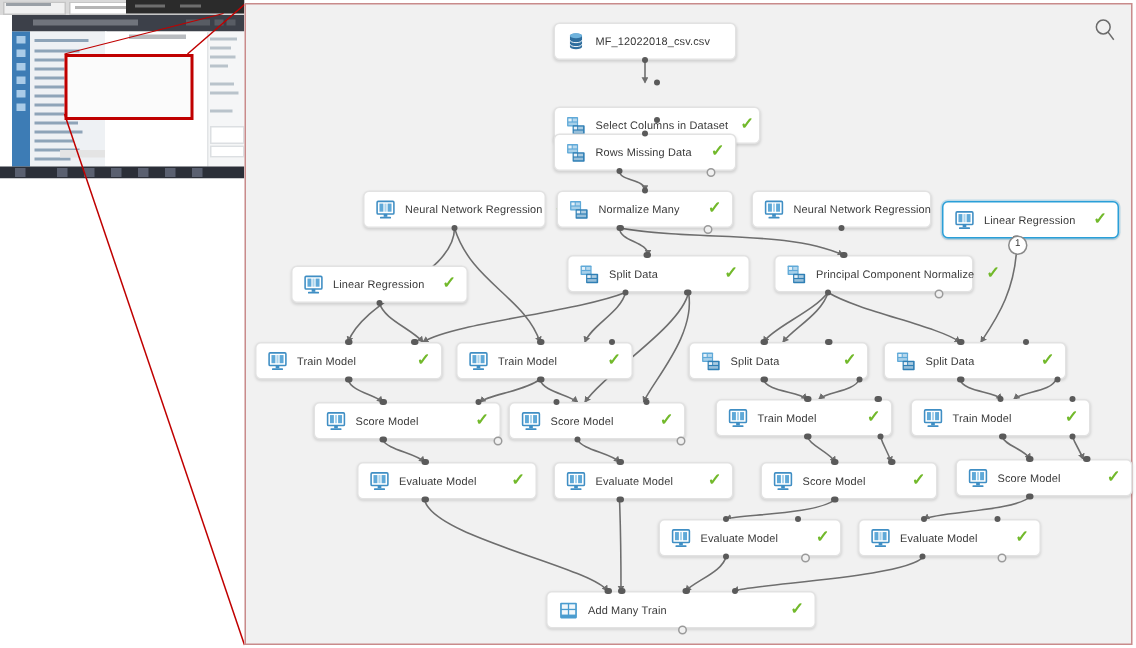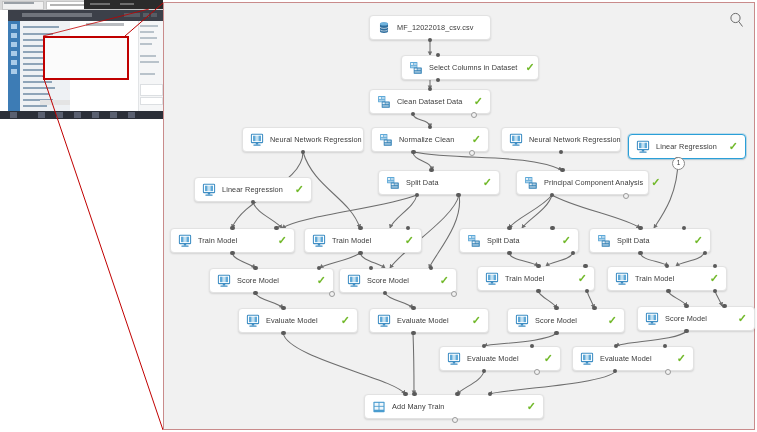--- a/index.html
+++ b/index.html
@@ -251,21 +251,21 @@
           <span class="nico"><svg viewBox="0 0 16 16" width="14" height="14">
               <ellipse cx="8" cy="3.3" rx="4.6" ry="1.9" fill="#4a90c4"></ellipse>
               <path d="M3.4 3.3 v8.4 a4.6 1.9 0 0 0 9.2 0 v-8.4" fill="#2f6e9e"></path>
               <ellipse cx="8" cy="3.3" rx="4.6" ry="1.9" fill="#6fb3dd"></ellipse>
               <path d="M3.4 6.6 a4.6 1.9 0 0 0 9.2 0" fill="none" stroke="#ffffff" stroke-width="0.7"></path>
               <path d="M3.4 9.6 a4.6 1.9 0 0 0 9.2 0" fill="none" stroke="#ffffff" stroke-width="0.7"></path>
             </svg></span>
           <span class="nlabel">MF_12022018_csv.csv</span>
         </div>
         <div class="port" style="left: 263.8px; top: 34.8px;"></div>
-        <div class="node" style="left: 205px; top: 52px; width: 138px; margin-left: 32px;">
+        <div class="node" style="left: 205px; top: 68px; width: 138px;">
           <span class="nico"><svg viewBox="0 0 16 16" width="14" height="14">
               <rect x="1.2" y="1.2" width="8.4" height="7.2" rx="0.6" fill="#5fa9d8"></rect>
               <rect x="2.2" y="2.3" width="2.5" height="2.2" fill="#ffffff" opacity="0.85"></rect>
               <rect x="5.5" y="2.3" width="3.2" height="2.2" fill="#ffffff" opacity="0.55"></rect>
               <rect x="2.2" y="5.4" width="6.5" height="2.0" fill="#ffffff" opacity="0.45"></rect>
               <rect x="5.4" y="7.4" width="9.2" height="7.2" rx="0.6" fill="#2f7fb5"></rect>
               <rect x="6.3" y="8.5" width="2.6" height="2.1" fill="#ffffff" opacity="0.9"></rect>
               <rect x="9.6" y="8.5" width="3.8" height="2.1" fill="#ffffff" opacity="0.6"></rect>
               <rect x="6.3" y="11.5" width="7.1" height="2.0" fill="#ffffff" opacity="0.5"></rect>
             </svg></span>
@@ -278,21 +278,21 @@
           <span class="nico"><svg viewBox="0 0 16 16" width="14" height="14">
               <rect x="1.2" y="1.2" width="8.4" height="7.2" rx="0.6" fill="#5fa9d8"></rect>
               <rect x="2.2" y="2.3" width="2.5" height="2.2" fill="#ffffff" opacity="0.85"></rect>
               <rect x="5.5" y="2.3" width="3.2" height="2.2" fill="#ffffff" opacity="0.55"></rect>
               <rect x="2.2" y="5.4" width="6.5" height="2.0" fill="#ffffff" opacity="0.45"></rect>
               <rect x="5.4" y="7.4" width="9.2" height="7.2" rx="0.6" fill="#2f7fb5"></rect>
               <rect x="6.3" y="8.5" width="2.6" height="2.1" fill="#ffffff" opacity="0.9"></rect>
               <rect x="9.6" y="8.5" width="3.8" height="2.1" fill="#ffffff" opacity="0.6"></rect>
               <rect x="6.3" y="11.5" width="7.1" height="2.0" fill="#ffffff" opacity="0.5"></rect>
             </svg></span>
-          <span class="nlabel">Clean Dataset Data</span>
+          <span class="nlabel">Rows Missing Data</span>
           <span class="ncheck">✓</span>
         </div>
         <div class="port" style="left: 263.8px; top: 83.8px;"></div>
         <div class="port" style="left: 246.72px; top: 108.8px;"></div>
         <div class="port open" style="left: 306.5px; top: 108.8px;"></div>
         <div class="node" style="left: 78px; top: 124px; width: 122px;">
           <span class="nico"><svg viewBox="0 0 16 16" width="14" height="14">
               <rect x="1.6" y="1.4" width="12.8" height="9.6" rx="0.8" fill="#ffffff" stroke="#3f8ec4" stroke-width="1.2"></rect>
               <rect x="3.4" y="3.1" width="3.0" height="6.2" fill="#5fa9d8"></rect>
               <rect x="7.2" y="3.1" width="1.6" height="6.2" fill="#a9d3ec"></rect>
@@ -308,21 +308,21 @@
           <span class="nico"><svg viewBox="0 0 16 16" width="14" height="14">
               <rect x="1.2" y="1.2" width="8.4" height="7.2" rx="0.6" fill="#5fa9d8"></rect>
               <rect x="2.2" y="2.3" width="2.5" height="2.2" fill="#ffffff" opacity="0.85"></rect>
               <rect x="5.5" y="2.3" width="3.2" height="2.2" fill="#ffffff" opacity="0.55"></rect>
               <rect x="2.2" y="5.4" width="6.5" height="2.0" fill="#ffffff" opacity="0.45"></rect>
               <rect x="5.4" y="7.4" width="9.2" height="7.2" rx="0.6" fill="#2f7fb5"></rect>
               <rect x="6.3" y="8.5" width="2.6" height="2.1" fill="#ffffff" opacity="0.9"></rect>
               <rect x="9.6" y="8.5" width="3.8" height="2.1" fill="#ffffff" opacity="0.6"></rect>
               <rect x="6.3" y="11.5" width="7.1" height="2.0" fill="#ffffff" opacity="0.5"></rect>
             </svg></span>
-          <span class="nlabel">Normalize Clean</span>
+          <span class="nlabel">Normalize Many</span>
           <span class="ncheck">✓</span>
         </div>
         <div class="port" style="left: 263.8px; top: 121.8px;"></div>
         <div class="port" style="left: 247.28px; top: 146.8px;"></div>
         <div class="port open" style="left: 305.1px; top: 146.8px;"></div>
         <div class="node" style="left: 337px; top: 124px; width: 120px;">
           <span class="nico"><svg viewBox="0 0 16 16" width="14" height="14">
               <rect x="1.6" y="1.4" width="12.8" height="9.6" rx="0.8" fill="#ffffff" stroke="#3f8ec4" stroke-width="1.2"></rect>
               <rect x="3.4" y="3.1" width="3.0" height="6.2" fill="#5fa9d8"></rect>
               <rect x="7.2" y="3.1" width="1.6" height="6.2" fill="#a9d3ec"></rect>
@@ -382,21 +382,21 @@
           <span class="nico"><svg viewBox="0 0 16 16" width="14" height="14">
               <rect x="1.2" y="1.2" width="8.4" height="7.2" rx="0.6" fill="#5fa9d8"></rect>
               <rect x="2.2" y="2.3" width="2.5" height="2.2" fill="#ffffff" opacity="0.85"></rect>
               <rect x="5.5" y="2.3" width="3.2" height="2.2" fill="#ffffff" opacity="0.55"></rect>
               <rect x="2.2" y="5.4" width="6.5" height="2.0" fill="#ffffff" opacity="0.45"></rect>
               <rect x="5.4" y="7.4" width="9.2" height="7.2" rx="0.6" fill="#2f7fb5"></rect>
               <rect x="6.3" y="8.5" width="2.6" height="2.1" fill="#ffffff" opacity="0.9"></rect>
               <rect x="9.6" y="8.5" width="3.8" height="2.1" fill="#ffffff" opacity="0.6"></rect>
               <rect x="6.3" y="11.5" width="7.1" height="2.0" fill="#ffffff" opacity="0.5"></rect>
             </svg></span>
-          <span class="nlabel">Principal Component Analysis</span>
+          <span class="nlabel">Principal Component Normalize</span>
           <span class="ncheck">✓</span>
         </div>
         <div class="port" style="left: 396.35px; top: 164.8px;"></div>
         <div class="port" style="left: 385.71px; top: 189.8px;"></div>
         <div class="port open" style="left: 458.86px; top: 189.8px;"></div>
         <div class="node" style="left: 6px; top: 225px; width: 125px;">
           <span class="nico"><svg viewBox="0 0 16 16" width="14" height="14">
               <rect x="1.6" y="1.4" width="12.8" height="9.6" rx="0.8" fill="#ffffff" stroke="#3f8ec4" stroke-width="1.2"></rect>
               <rect x="3.4" y="3.1" width="3.0" height="6.2" fill="#5fa9d8"></rect>
               <rect x="7.2" y="3.1" width="1.6" height="6.2" fill="#a9d3ec"></rect>

